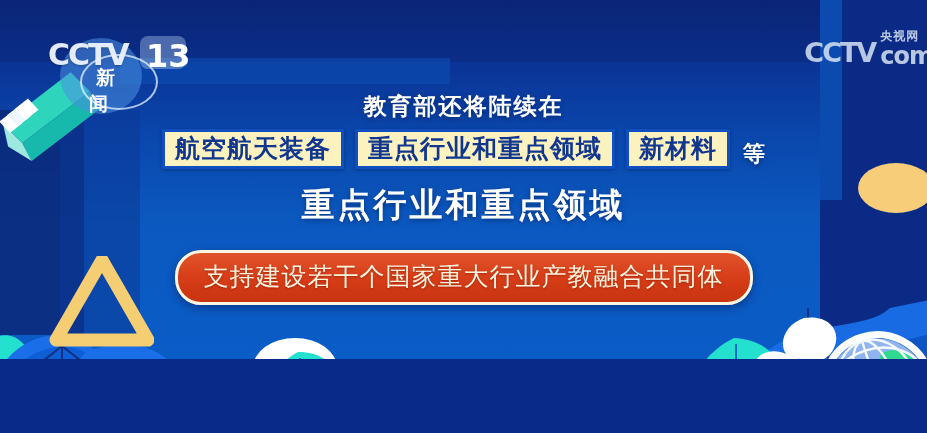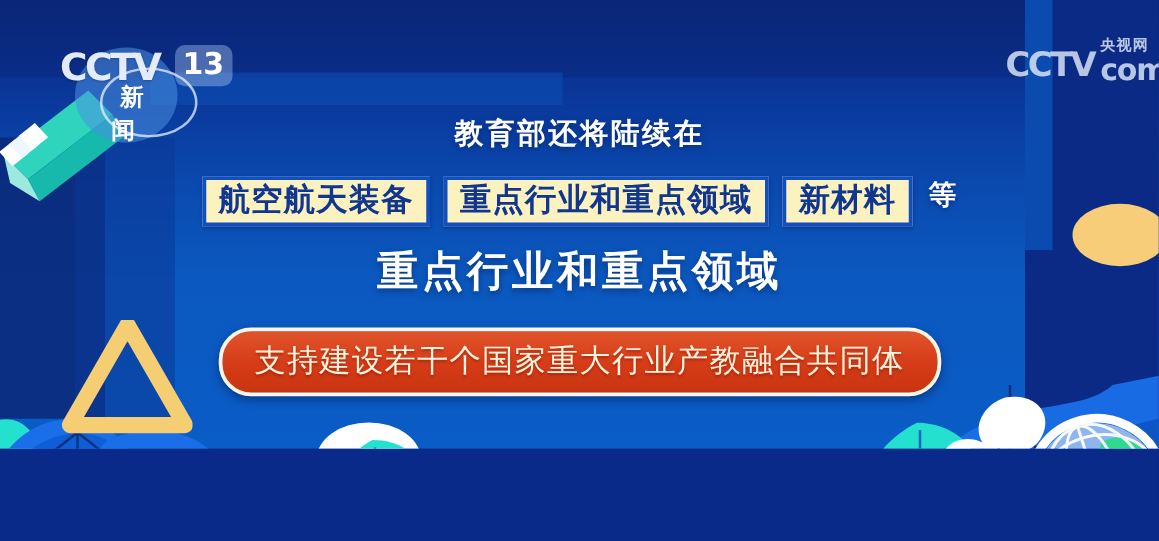--- a/index.html
+++ b/index.html
@@ -53,21 +53,21 @@
     color:#eef4ff;opacity:.95;
     font-family:"DejaVu Sans",sans-serif;
     text-shadow:0 1px 2px rgba(0,0,0,.25);
   }
   #logo-13box{
     position:absolute;left:98px;top:20px;width:46px;height:33px;
     border-radius:8px;background:rgba(200,225,255,.35);
   }
   #logo-13{
     position:absolute;left:104px;top:21px;
-    font-size:24px;font-weight:bold;color:#ffffff;
+    font-size:32px;font-weight:bold;color:#ffffff;
     font-family:"DejaVu Sans",sans-serif;
   }
   #logo-ring{
     position:absolute;left:38px;top:38px;width:74px;height:52px;
     border:2px solid rgba(230,242,255,.75);border-radius:50%;
   }
   #logo-xinwen{
     position:absolute;left:47px;top:49px;width:58px;
     text-align:left;
     font-size:19px;font-weight:bold;color:#ffffff;letter-spacing:7px;
@@ -93,22 +93,22 @@
     display:flex;flex-direction:column;align-items:center;
     z-index:30;
   }
   #headline{
     font-size:23px;font-weight:bold;color:#ffffff;
     letter-spacing:2px;
     text-shadow:0 2px 5px rgba(0,20,70,.5);
     line-height:1.25;
   }
   #tag-row{
-    margin-top:20px;
-    display:flex;align-items:flex-start;gap:11px;
+    margin-top:8px;
+    display:flex;align-items:flex-end;gap:11px;
   }
   .tag{
     background:#fbf2bf;
     border:3px solid #0f4fc0;
     color:#10368f;
     font-size:25px;font-weight:bold;
     padding:3px 10px 5px 10px;
     letter-spacing:1px;
     line-height:1.05;
     box-shadow:0 1px 3px rgba(0,10,50,.35);

